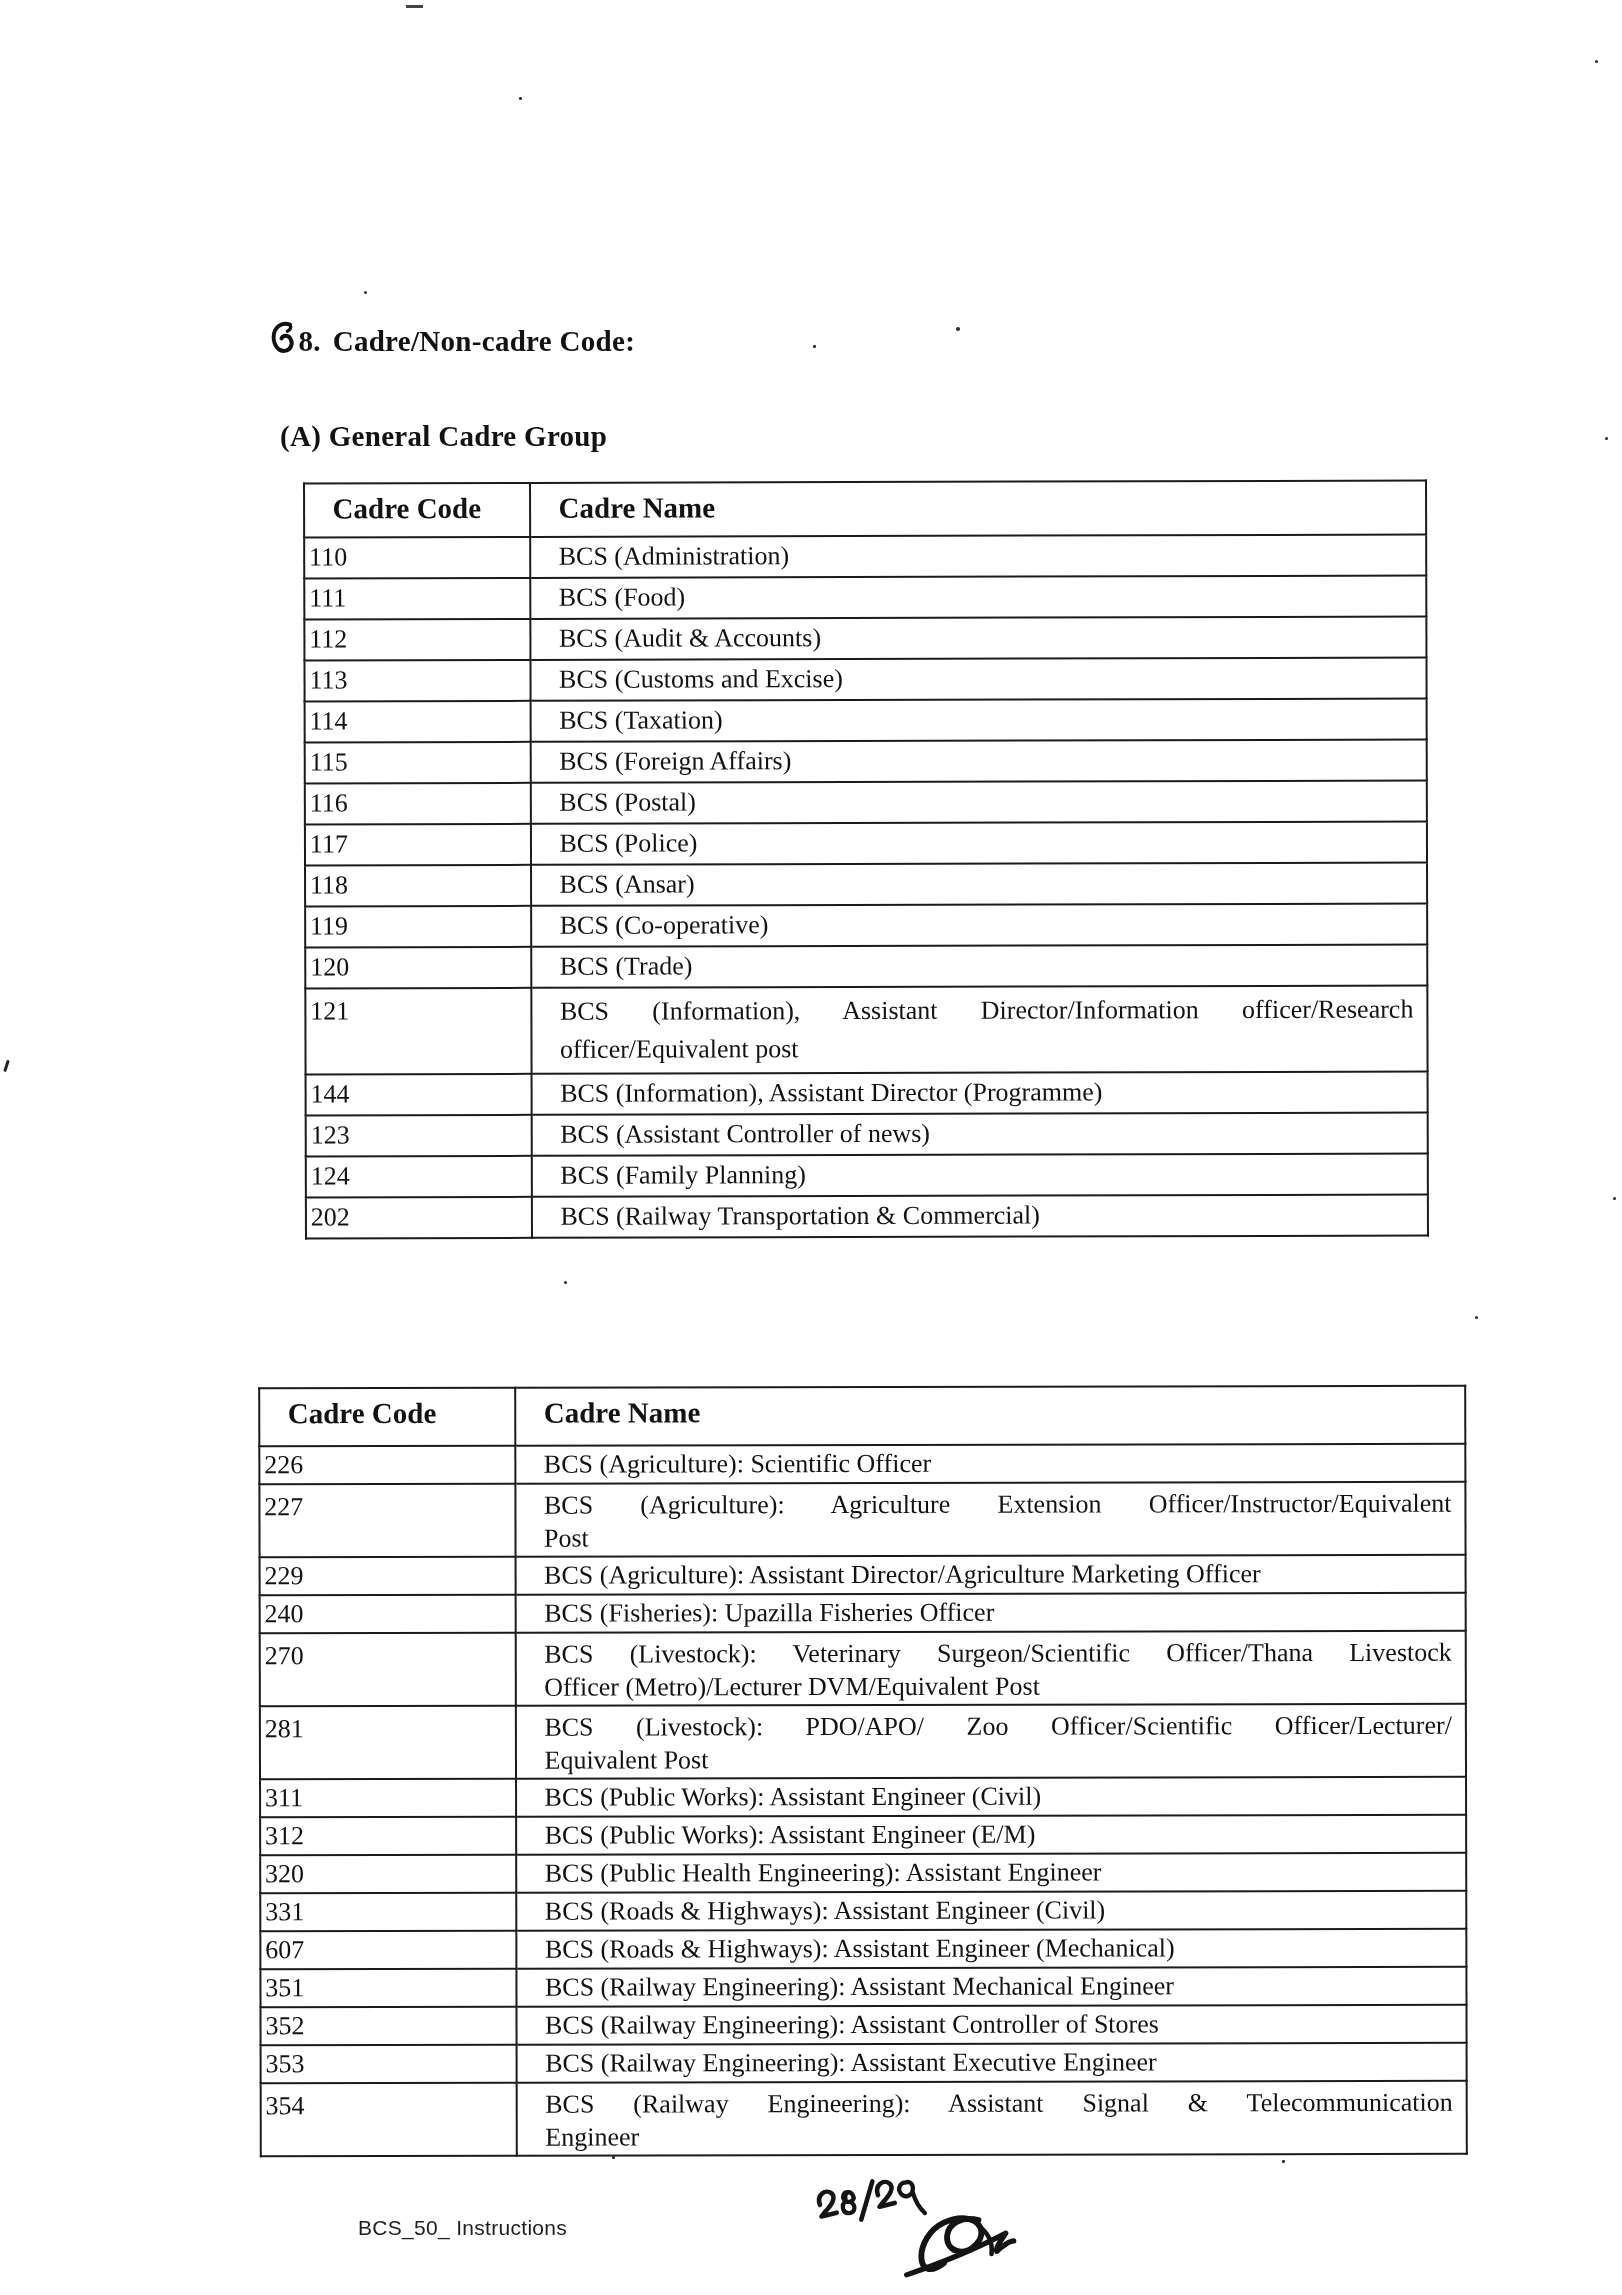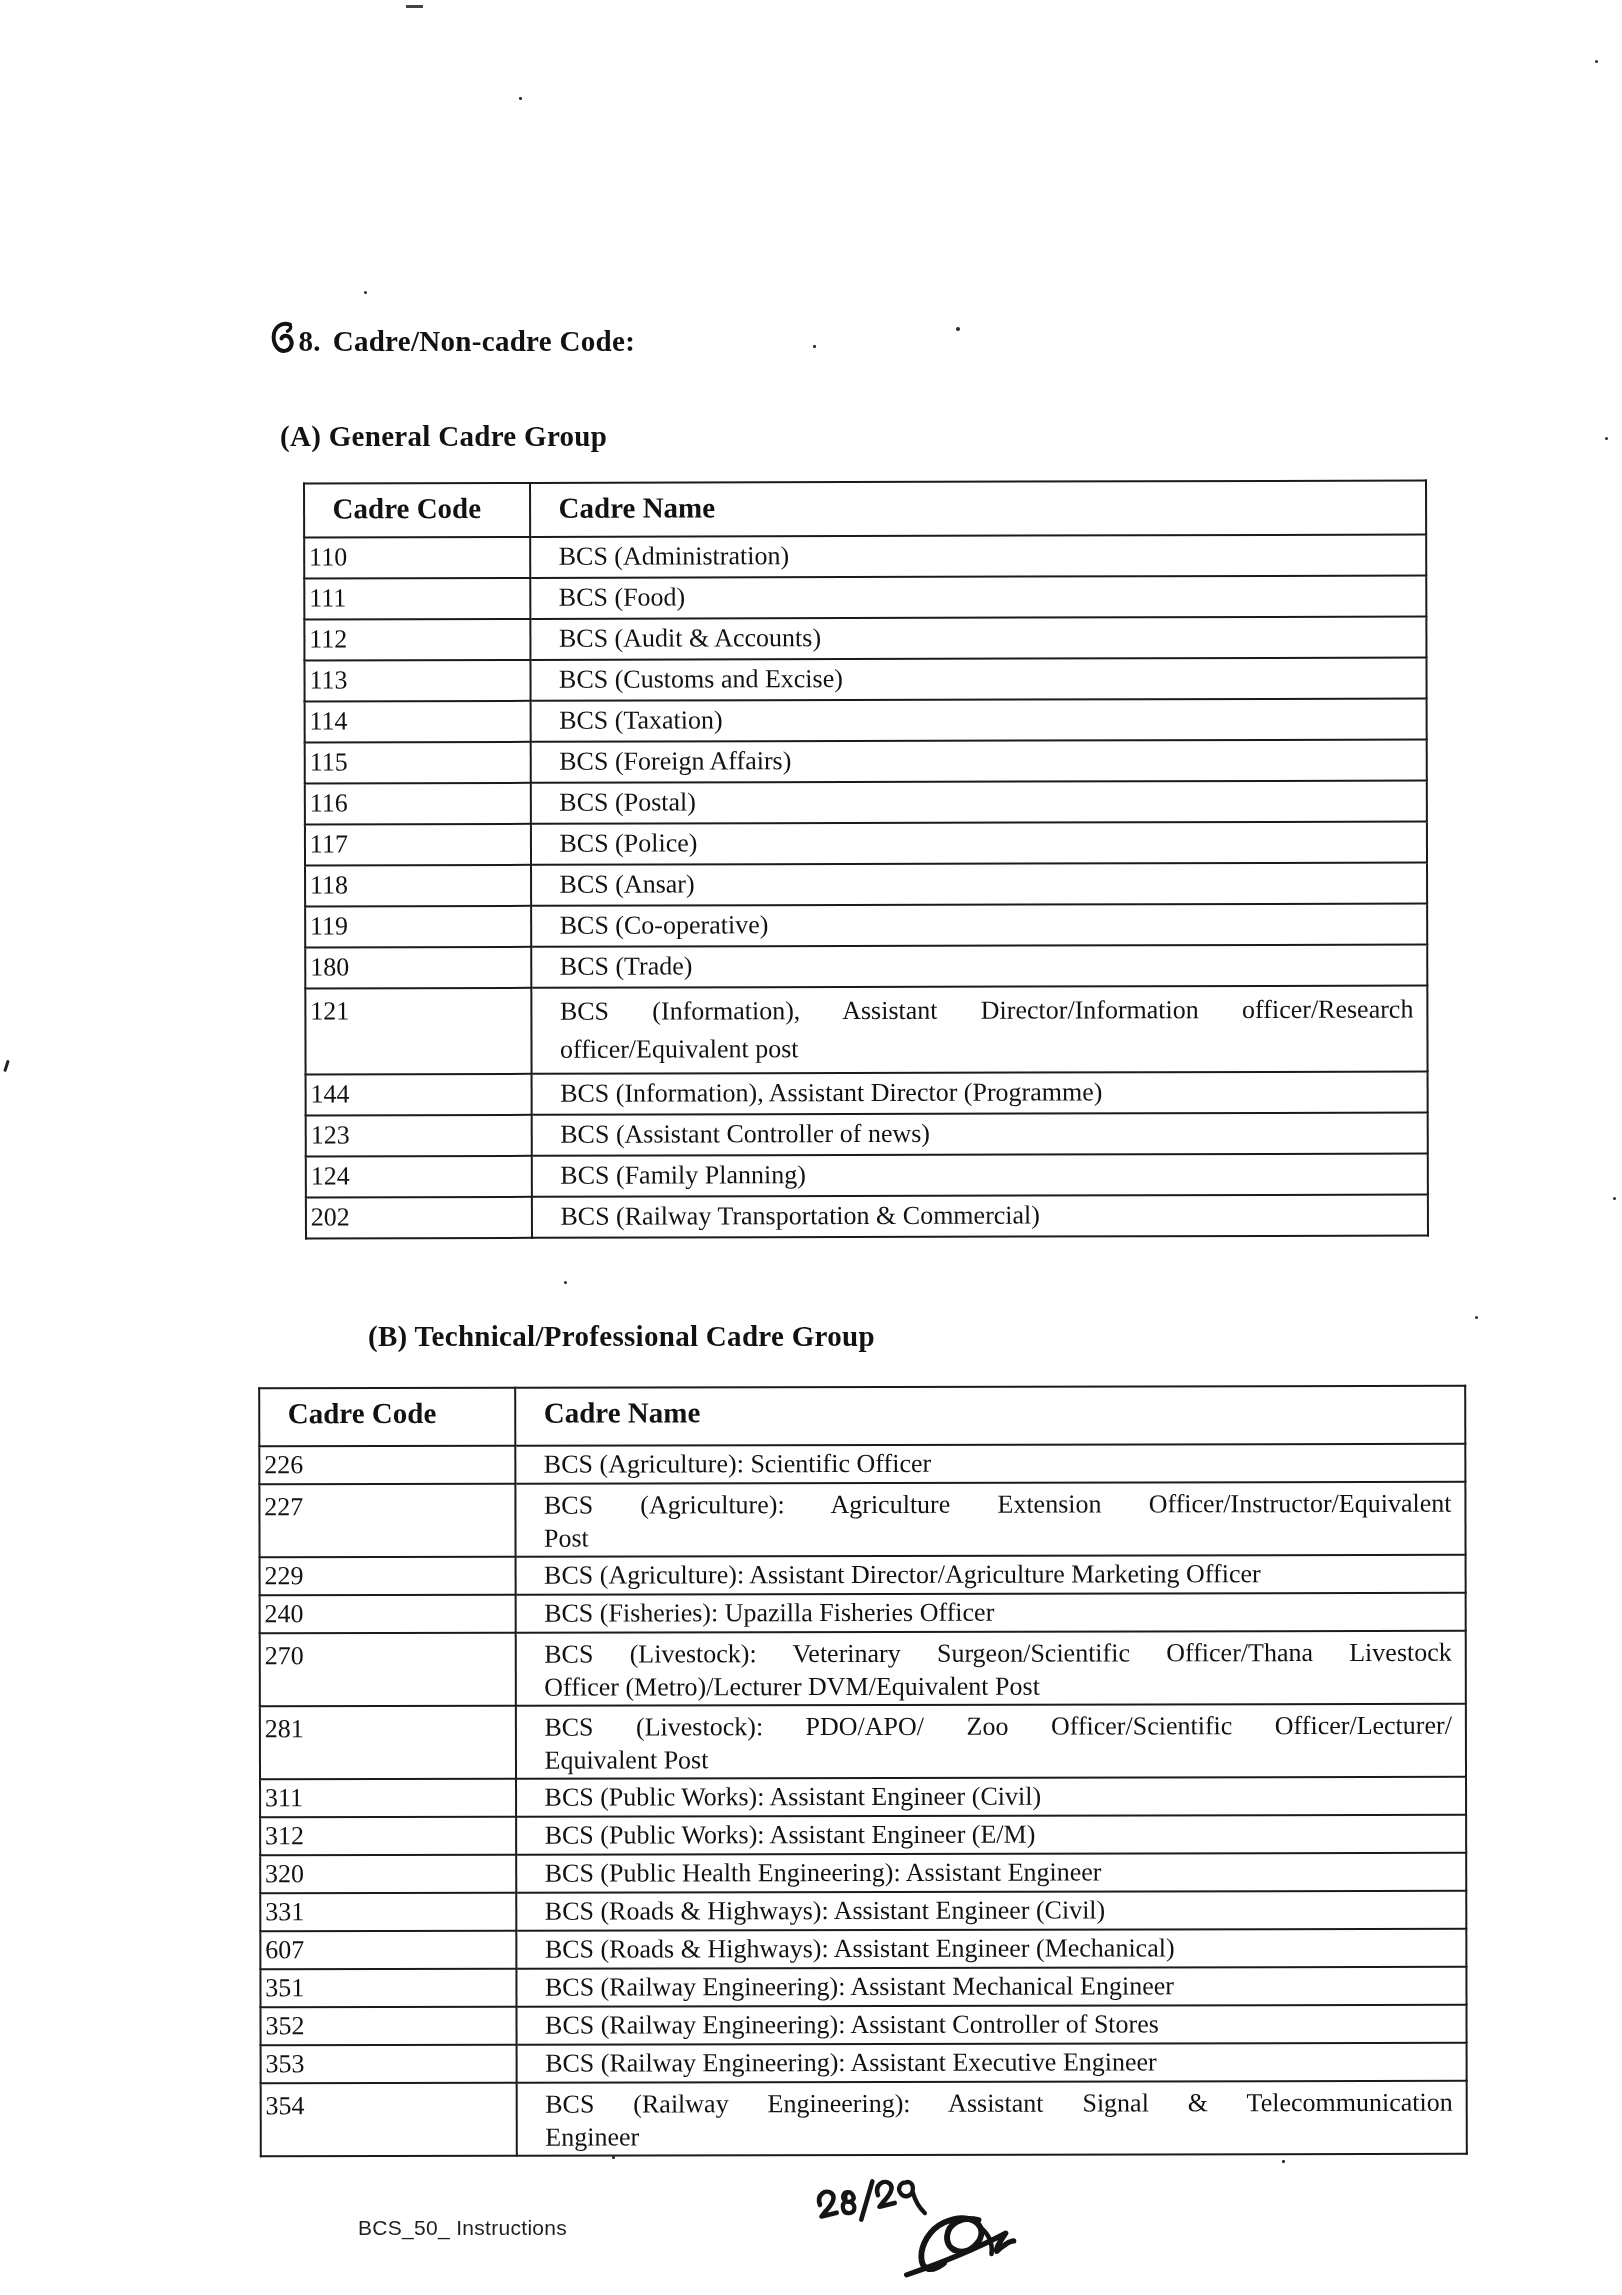--- a/index.html
+++ b/index.html
@@ -137,21 +137,21 @@
           </tr>
           <tr>
             <td class="code">118</td>
             <td class="name">BCS (Ansar)</td>
           </tr>
           <tr>
             <td class="code">119</td>
             <td class="name">BCS (Co-operative)</td>
           </tr>
           <tr>
-            <td class="code">180</td>
+            <td class="code">120</td>
             <td class="name">BCS (Trade)</td>
           </tr>
           <tr class="multi">
             <td class="code">121</td>
             <td class="name">
               <span class="ln jst">BCS (Information), Assistant Director/Information officer/Research</span>
               <span class="ln">officer/Equivalent post</span>
             </td>
           </tr>
           <tr>
@@ -167,21 +167,20 @@
             <td class="name">BCS (Family Planning)</td>
           </tr>
           <tr>
             <td class="code">202</td>
             <td class="name">BCS (Railway Transportation &amp; Commercial)</td>
           </tr>
         </tbody>
       </table>
   </div>
 
-  <div class="group-heading gh-b">(B) Technical/Professional Cadre Group</div>
   <div class="tableWrap tw-b">
     <table class="cadre tB">
       <colgroup>
           <col style="width:256px">
           <col>
         </colgroup>
     <thead>
           <tr>
             <th>Cadre Code</th>
             <th>Cadre Name</th>

